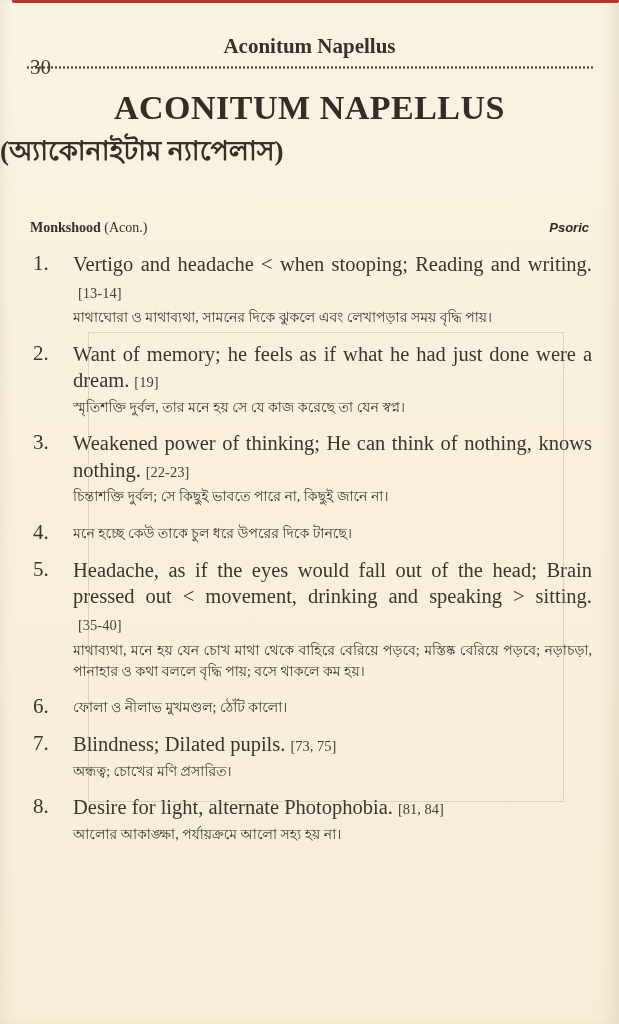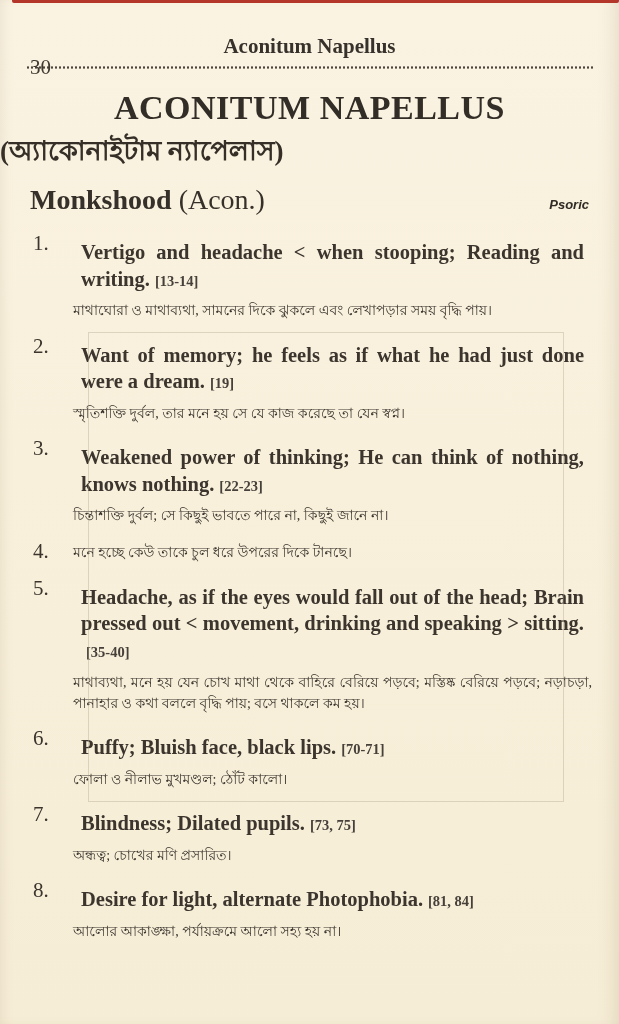--- a/index.html
+++ b/index.html
@@ -74,21 +74,21 @@
     font-size: 27px;
     font-weight: bold;
     color: #352f28;
   }
   .info-row {
     display: flex;
     justify-content: space-between;
     align-items: baseline;
     margin: 9px 30px 0 30px;
   }
-  .common-name { font-size: 28px; color: #36302a; }
+  .common-name { font-size: 14px; color: #36302a; margin-top: 36px; }
   .common-name .cn-bold { font-weight: bold; }
   .common-name .cn-abbr { font-weight: normal; }
   .miasm {
     font-family: "Liberation Sans", sans-serif;
     font-style: italic;
     font-weight: bold;
     font-size: 13px;
     color: #2f2a24;
   }
   ol.symptoms {
@@ -103,26 +103,25 @@
   .num {
     flex: none;
     width: 27px;
     margin-right: 13px;
     padding-left: 5px;
     font-size: 21px;
     color: #3b352e;
   }
   .sym-body { flex: 1; min-width: 0; }
   .en {
-    margin: 8px;
+    margin: 0;
     font-size: 20.5px;
     line-height: 1.3;
     text-align: justify;
     color: #3b352e;
-    font-weight: bold;
   }
   .cite {
     font-size: 14.5px;
     white-space: nowrap;
     margin-left: 5px;
     color: #46403a;
   }
   .bn {
     margin: 3px 0 0 0;
     font-size: 14px;
@@ -193,21 +192,20 @@
       <span class="num">5.</span>
       <div class="sym-body">
         <p class="en"><span>Headache, as if the eyes would fall out of the head; Brain pressed out &lt; movement, drinking and speaking &gt; sitting.</span><span class="cite">[35-40]</span></p>
         <p class="bn">মাথাব্যথা, মনে হয় যেন চোখ মাথা থেকে বাহিরে বেরিয়ে পড়বে; মস্তিষ্ক বেরিয়ে পড়বে; নড়াচড়া, পানাহার ও কথা বললে বৃদ্ধি পায়; বসে থাকলে কম হয়।</p>
       </div>
     </li>
 
     <li class="symptom">
       <span class="num">6.</span>
       <div class="sym-body">
-        <p class="en"><span>Puffy; Bluish face, black lips.</span><span class="cite">[70-71]</span></p>
         <p class="bn">ফোলা ও নীলাভ মুখমণ্ডল; ঠোঁট কালো।</p>
       </div>
     </li>
 
     <li class="symptom">
       <span class="num">7.</span>
       <div class="sym-body">
         <p class="en"><span>Blindness; Dilated pupils.</span><span class="cite">[73, 75]</span></p>
         <p class="bn">অন্ধত্ব; চোখের মণি প্রসারিত।</p>
       </div>

